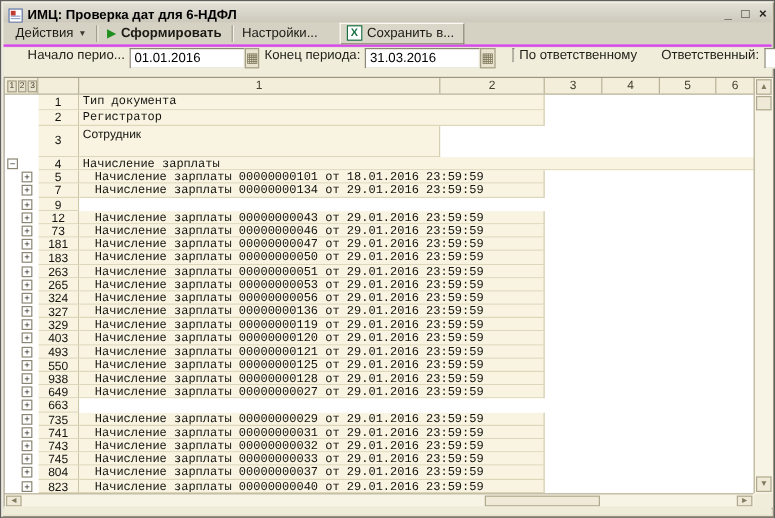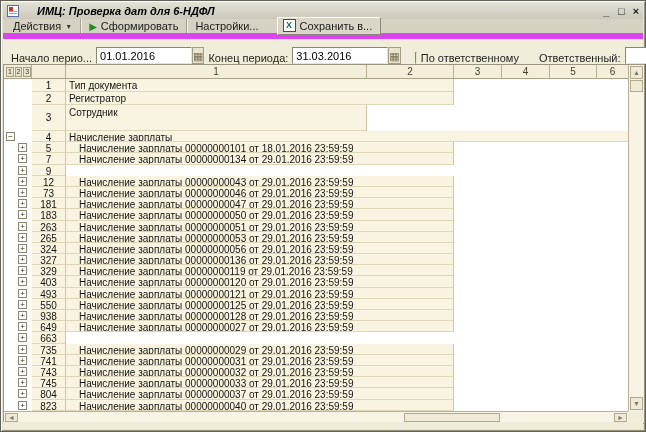--- a/index.html
+++ b/index.html
@@ -7,51 +7,51 @@
   .window {
     position: relative; width: 646px; height: 432px;
     background: #e7e3d3;
     border: 1px solid #62605a;
     box-shadow: inset 1px 1px 0 #fbfaf5, inset -1px -1px 0 #97937f;
   }
   
   .titlebar {
     position: absolute; left: 2px; top: 2px; right: 2px; height: 16px;
     background: linear-gradient(#e2dfd6, #ccc8bb);
-    display: flex; align-items: center; padding: 0 4px; gap: 18px; font-style: italic;
+    display: flex; align-items: flex-end; padding: 0 4px; gap: 4px;
   }
   .doc-icon { width: 12px; height: 12px; background:#fff; border:1px solid #5a6e9c; position: relative; flex: 0 0 auto; }
   .doc-icon::before { content:""; position:absolute; left:1px; top:1px; width:4px; height:4px; background:#c23b2e; }
   .doc-icon::after { content:""; position:absolute; left:1px; bottom:2px; right:1px; height:1px; background:#8fa3c9; box-shadow: 0 -2px 0 #8fa3c9; }
   .title { font-size: 11px; font-weight: bold; color: #000; white-space: nowrap; }
   .winbtns { margin-left: auto; display: flex; gap: 8px; font-size: 11px; color: #26241e; font-weight: bold; }
   .winbtn { cursor: default; line-height: 14px; }
   
   .toolbar {
     position: absolute; left: 2px; top: 18px; right: 2px; height: 20px;
-    background: #d6d2c3; border-bottom: 6px solid #d946ef;
+    background: #d6d2c3; border-bottom: 2px solid #d946ef;
     display: flex; align-items: center; font-size: 11px; color: #1c1b16; padding-left: 4px;
   }
   .tb-item { display: flex; align-items: center; gap: 4px; padding: 2px 6px; white-space: nowrap; }
   .tb-sep { width: 1px; height: 14px; background: #a39f8e; box-shadow: 1px 0 0 #f4f2e8; margin: 0 2px; }
   .dd-arrow { font-size: 7px; color: #3c3a30; }
   .play-icon { color: #1e8f1e; font-size: 10px; }
-  .bold { font-weight: normal; text-align: center; }
+  .bold { font-weight: bold; text-align: center; }
   .tb-button {
     display: flex; align-items: center; gap: 4px; margin-left: 12px;
     background: #dbd7c8; border: 1px solid; border-color: #fbfaf3 #8d8977 #8d8977 #fbfaf3;
     padding: 1px 8px 2px 5px; font-size: 11px;
   }
   .excel-icon { width: 13px; height: 13px; border: 1px solid #176e3e; background: #fff; color: #176e3e;
     font-size: 9px; font-weight: bold; text-align: center; line-height: 11px; }
   
   .filterbar {
     position: absolute; left: 2px; top: 39px; right: 2px; height: 24px;
-    background: #f0edda; display: flex; align-items: flex-end; font-size: 11px; color: #201f18;
-    padding: 0 8px; white-space: nowrap;
+    background: #f0edda; display: flex; align-items: flex-start; font-size: 11px; color: #201f18;
+    padding: 0 20px; white-space: nowrap;
   }
   .flabel { margin-right: 4px; }
   .tinput {
     height: 17px; background: #fff; border: 1px solid; border-color: #8a8674 #e8e5d4 #e8e5d4 #8a8674;
     font-size: 11px; padding: 1px 3px; font-family: "Liberation Sans", sans-serif; color:#000;
   }
   .date-input { width: 96px; }
   .sq-btn {
     width: 17px; height: 17px; background: #e9e4cf; border: 1px solid #a49e84;
     display: flex; align-items: center; justify-content: center; font-size: 9px; color: #6d6750;
@@ -72,21 +72,21 @@
   .hc1 { width: 301px; } .hc2 { width: 87px; }
   .hc3 { width: 48px; } .hc4 { width: 48px; } .hc5 { width: 47px; } .hc6 { width: 32px; }
   .gbody { position: absolute; left: 0; top: 14px; right: 16px; bottom: 12px; overflow: hidden; background:#fff; }
   .trow { display: flex; align-items: stretch; }
   .trow .gutter { width: 28px; background: #fff; position: relative; flex: 0 0 auto; }
   .cell { background: #f8f4e1; border-right: 1px solid #cdc6a5; border-bottom: 1px solid #ddd6b8; overflow: hidden; white-space: nowrap; }
   .num { width: 34px; text-align: center; flex: 0 0 auto; padding-top: 1px; }
   .r12 { height: 13px; }
   .r3 { height: 26px; }
   .rD { height: 11.2px; }
-  .content { width: 388px; padding: 1px 3px 0 3px; flex: 0 0 auto; }
+  .content { width: 388px; padding: 1px 3px 0 3px; flex: 0 0 auto; font-family: Liberation Mono, monospace; }
   .content.wide { width: 563px; }
   .content.child { padding-left: 13px; }
   .c1 { width: 301px; padding: 1px 3px 0 3px; flex: 0 0 auto; }
   .c2 { width: 87px; padding: 1px 3px 0 3px; flex: 0 0 auto; white-space: normal; line-height: 11px; }
   .void { flex: 1; background: #fff; }
   .num.r3, .c1.r3 { line-height: 23px; }
   .c1.r3 { line-height: 12px; padding-top: 2px; }
   .expander {
     position: absolute; top: 1px; width: 9px; height: 9px; background: #fff;
     border: 1px solid #8a8674; font-size: 8px; line-height: 7px; text-align: center; color: #2e2c22;

